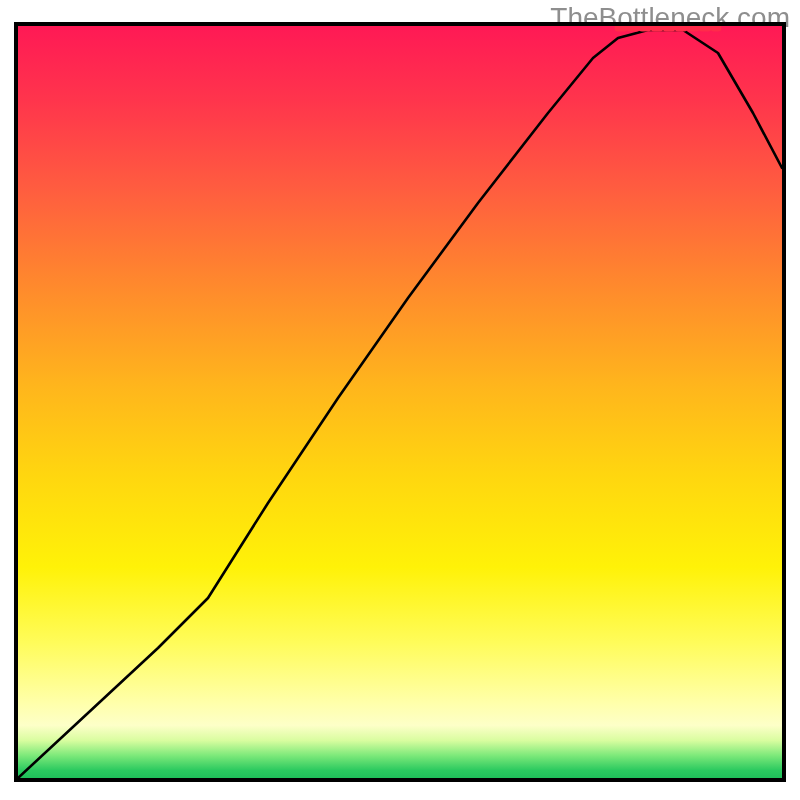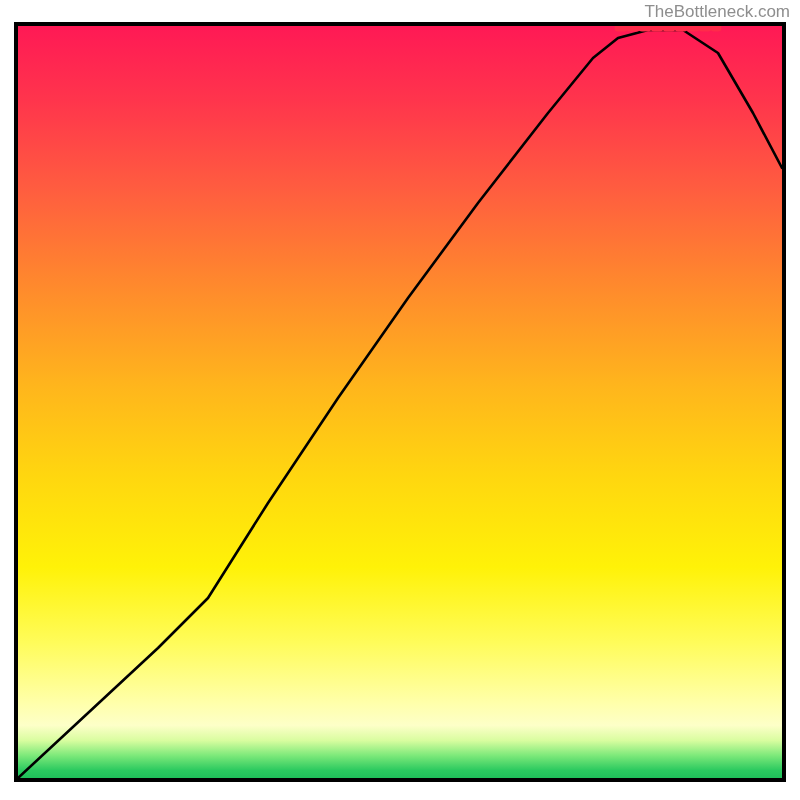--- a/index.html
+++ b/index.html
@@ -12,21 +12,21 @@
   }
   .chart-wrapper {
     position: relative;
     width: 800px;
     height: 800px;
   }
   .attribution {
     position: absolute;
     top: 2px;
     right: 10px;
-    font-size: 17px;
+    font-size: 28px;
     color: #8e8e8e;
     font-family: Arial, sans-serif;
     font-weight: normal;
   }
   .plot-area {
     position: absolute;
     left: 14px;
     top: 22px;
     width: 772px;
     height: 760px;

